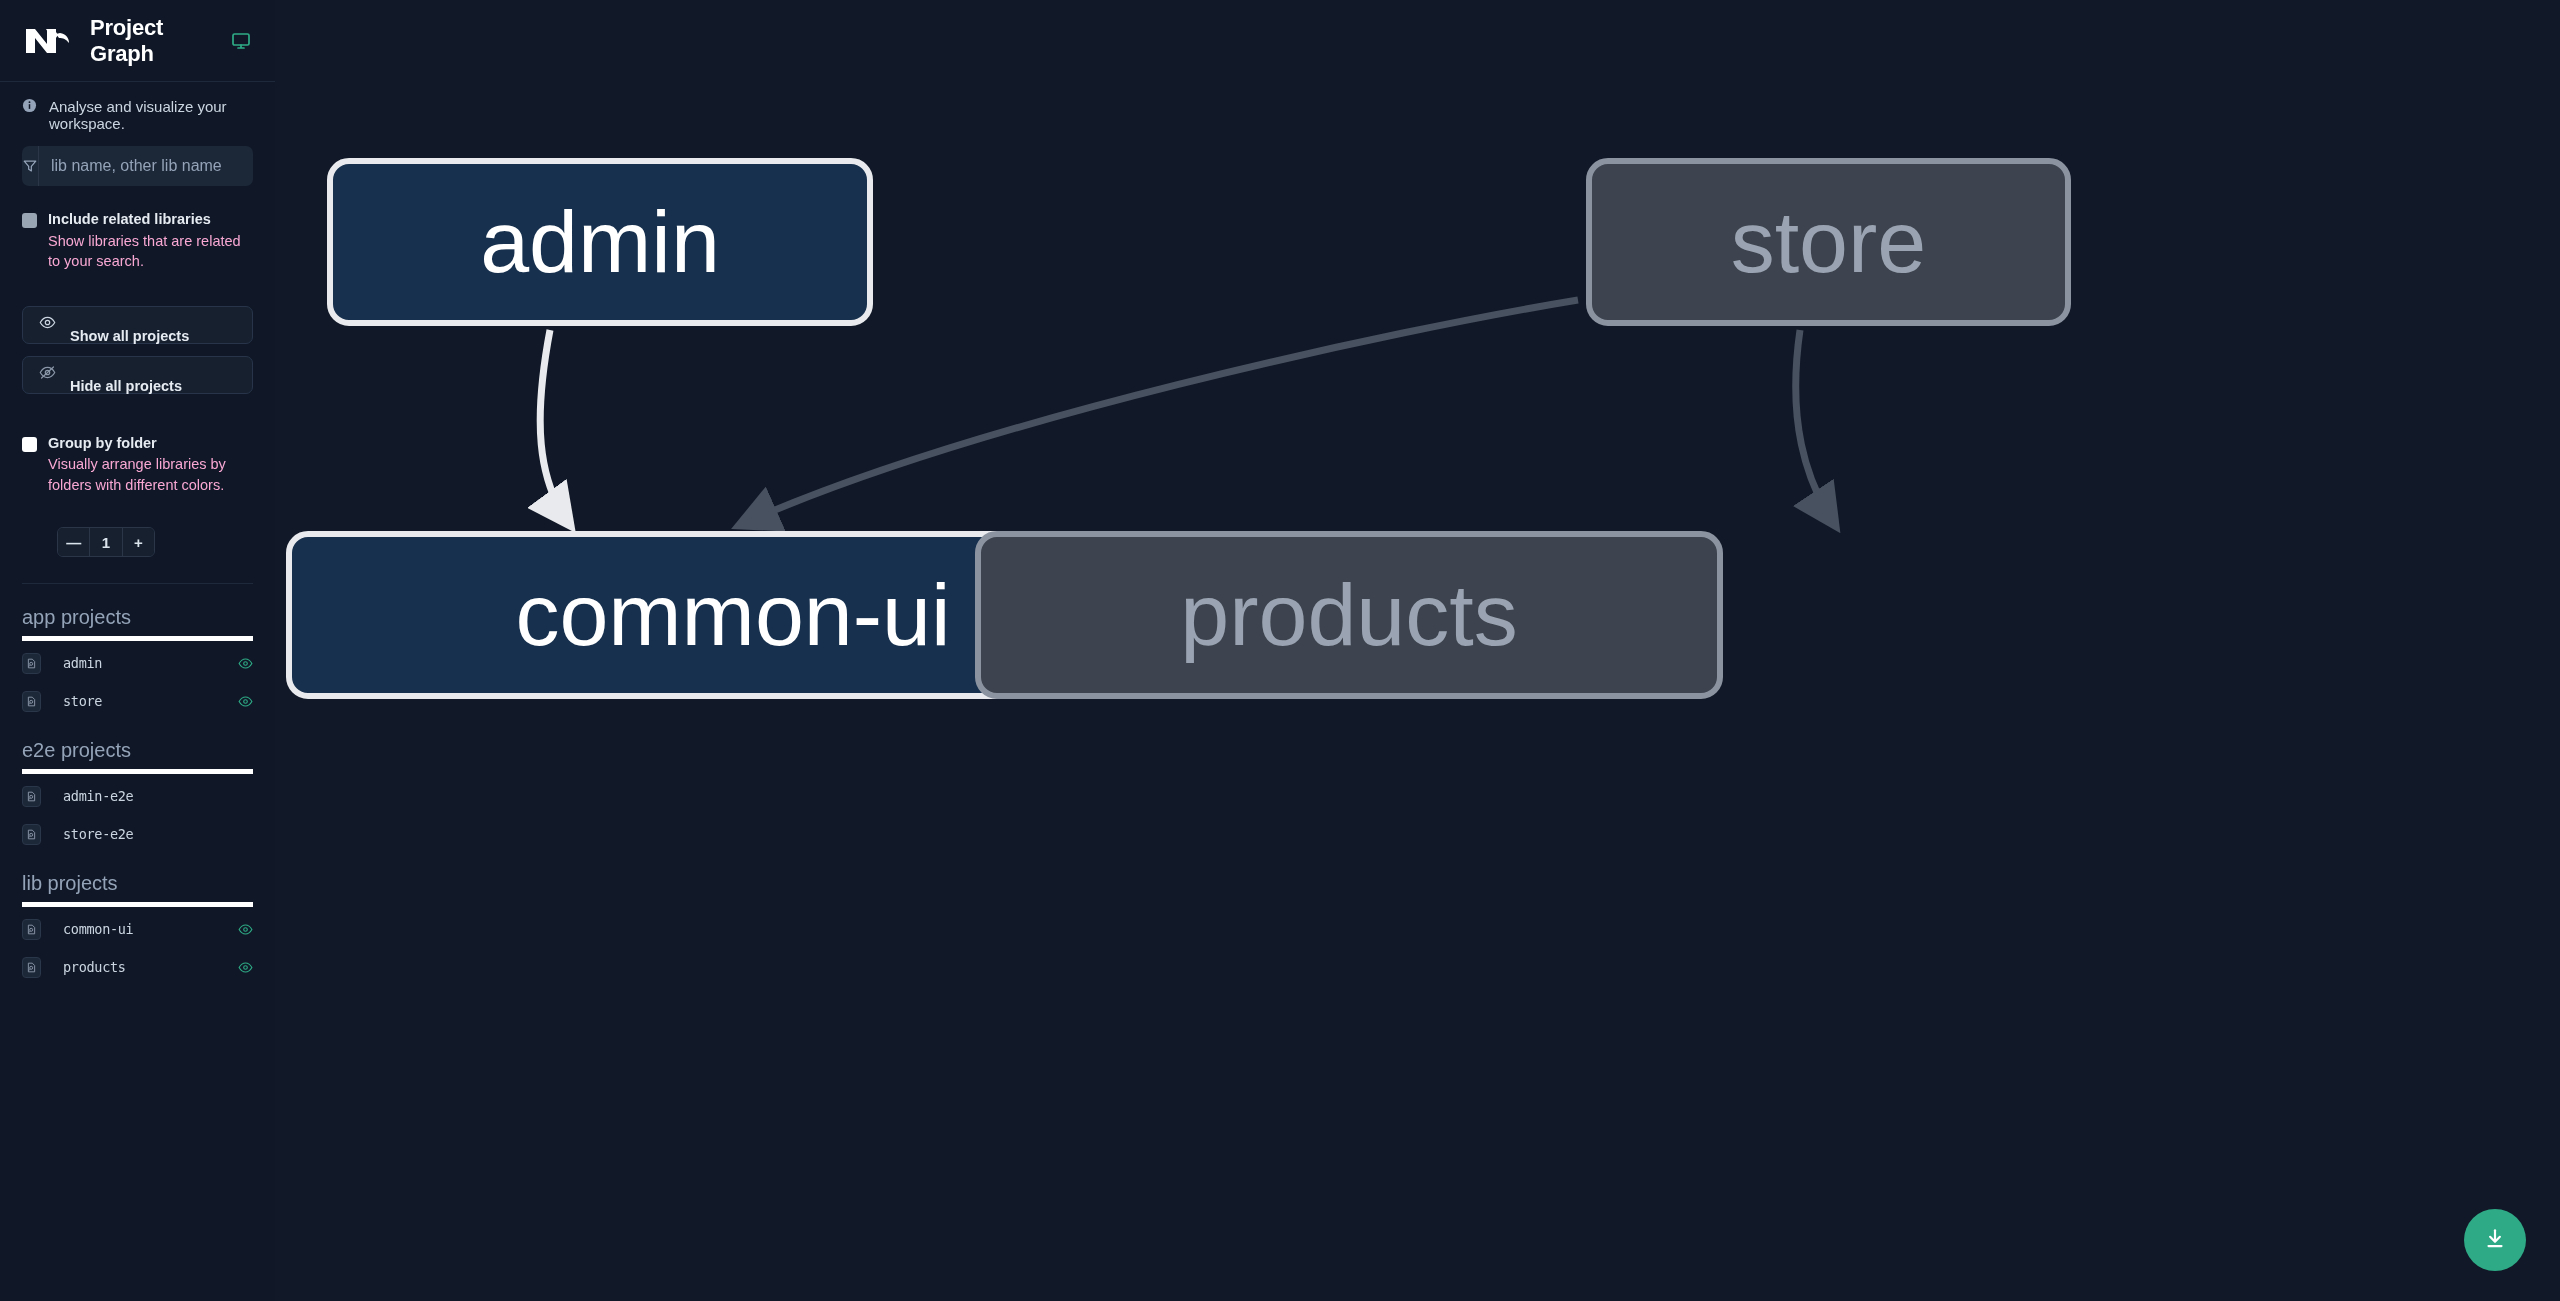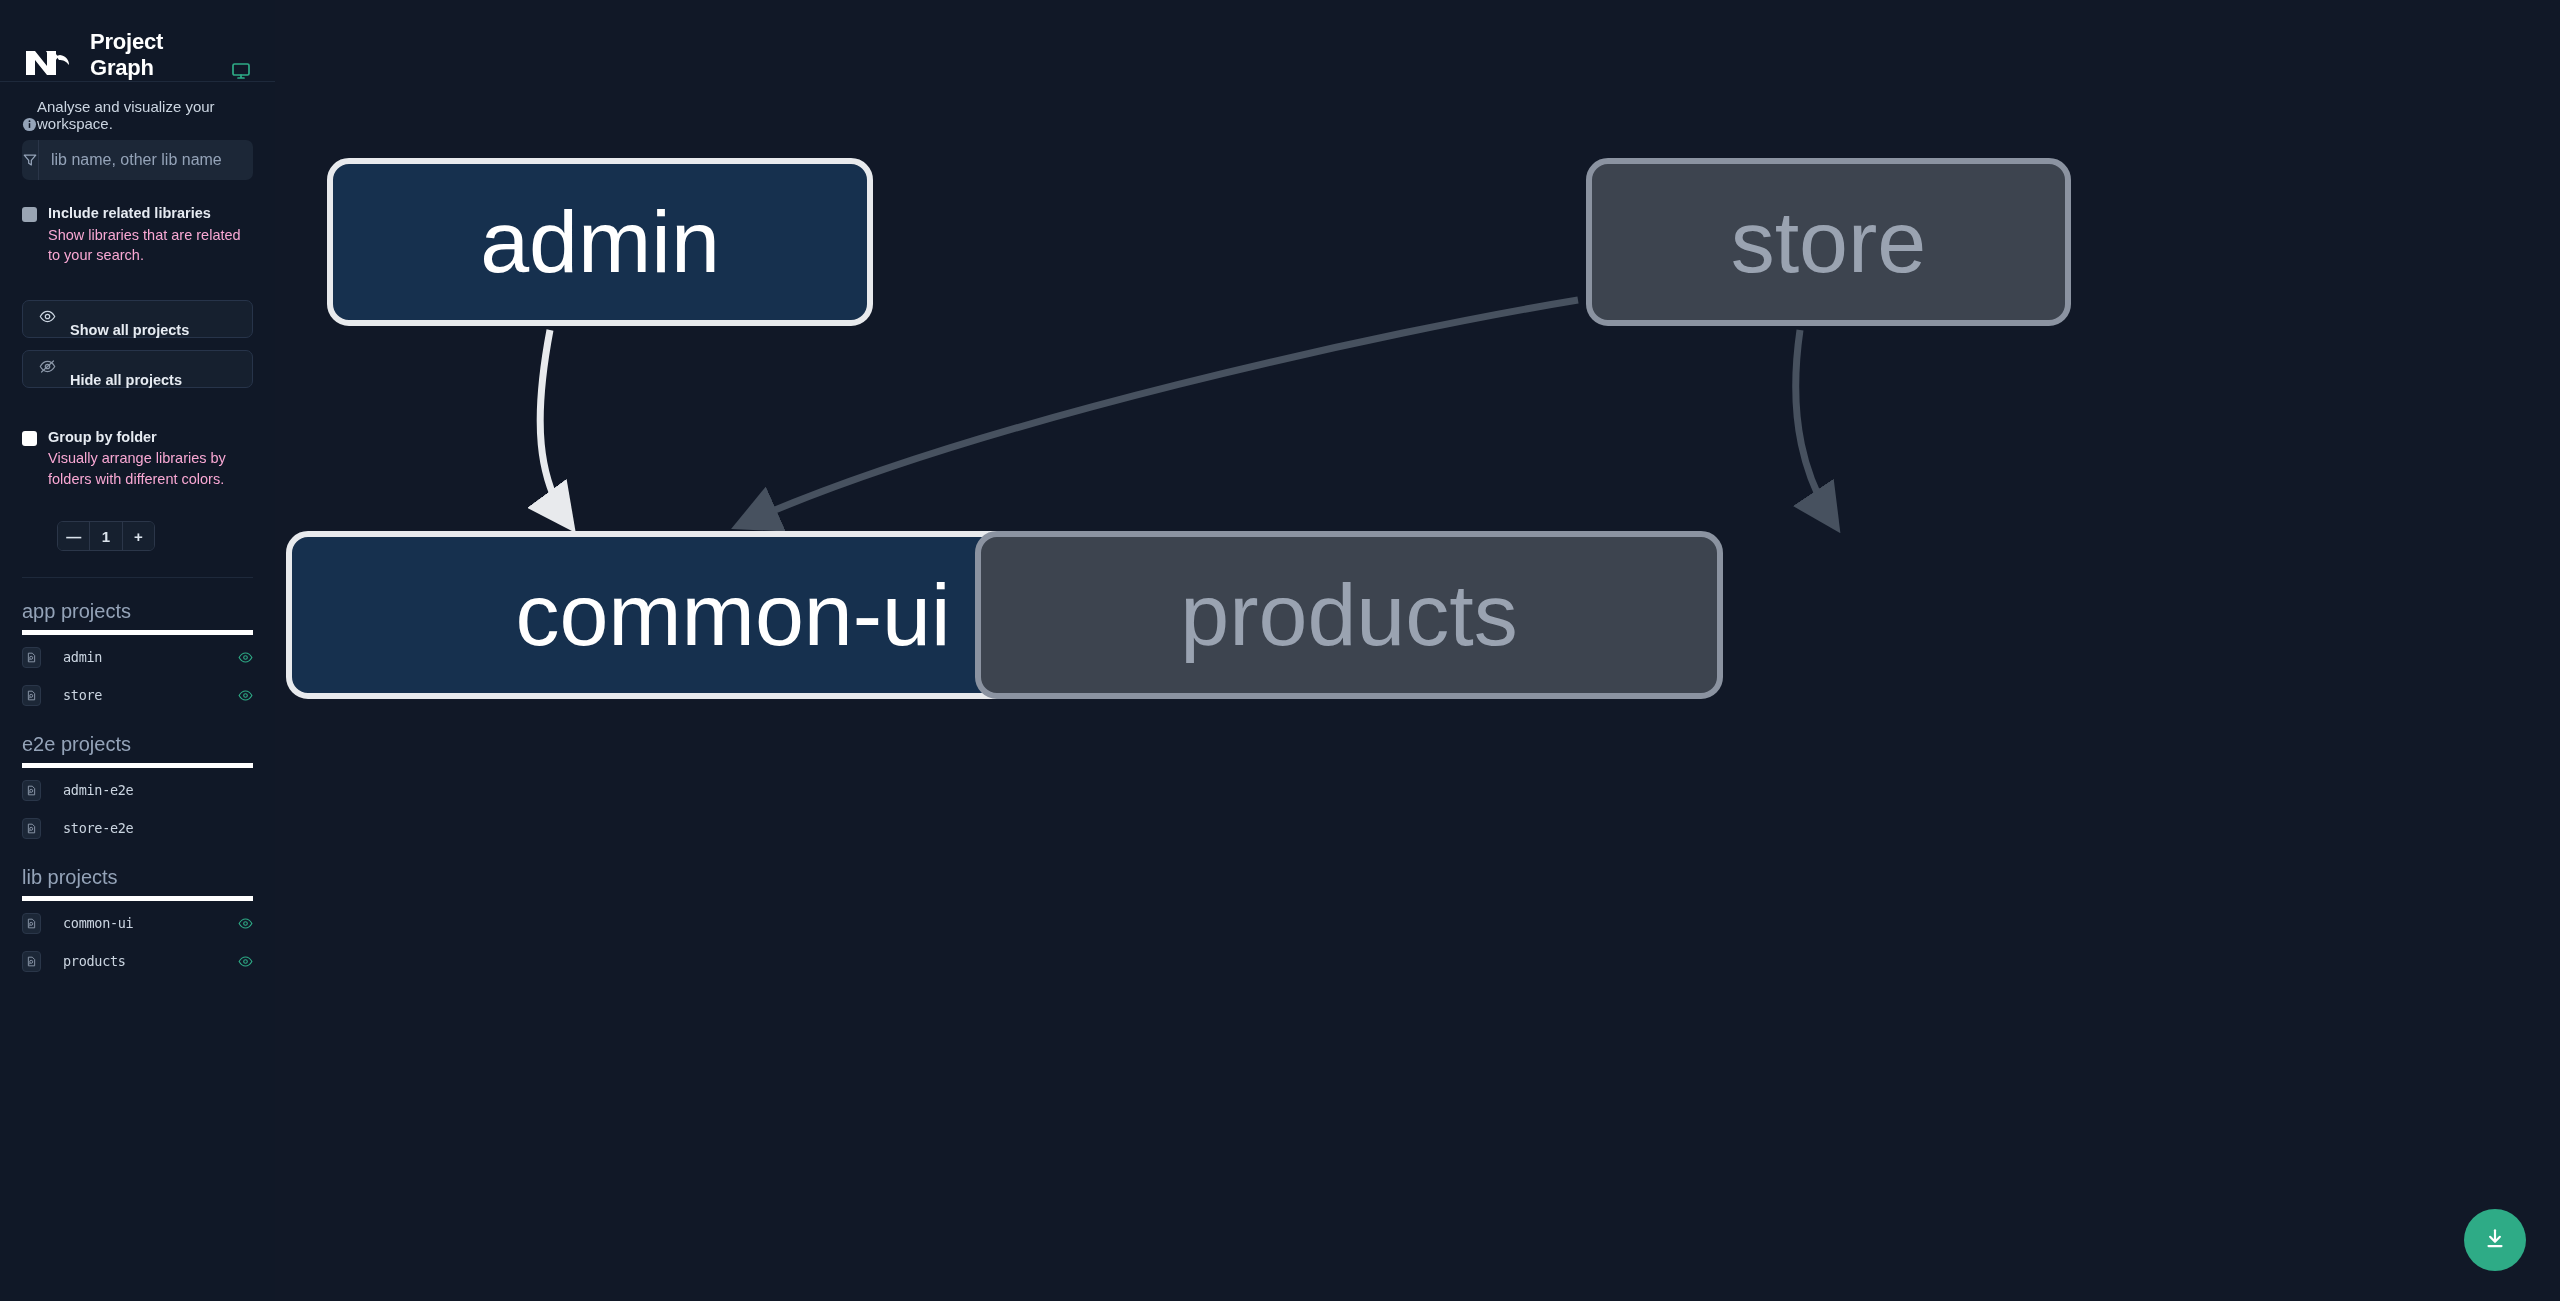--- a/index.html
+++ b/index.html
@@ -24,34 +24,35 @@
     background: #f8f9fb;
     flex: 0 0 13px;
   }
   #sb-divider {
     position: absolute; left: 288px; top: 0;
     width: 2px; height: 1301px; background: #222b3b;
   }
 
   .sb-header {
     height: 82px;
-    display: flex; align-items: flex-end;
+    display: flex; align-items: center;
     padding: 0 24px;
     border-bottom: 1px solid #1e293b;
   }
   .nx-logo { width: 46px; height: 36px; flex: 0 0 46px; }
   .sb-title {
     color: #ffffff; font-size: 22px; font-weight: bold;
     margin-left: 20px; letter-spacing: -0.2px;
   }
   .monitor-icon { margin-left: 18px; width: 20px; height: 20px; }
 
   .sb-subtitle-row {
-    display: flex; align-items: flex-end;
-    padding: 16px 22px 8px 22px;
+    display: flex; align-items: flex-start;
+    padding: 16px 22px 14px 22px;
+    gap: 12px;
   }
   .info-icon { width: 15px; height: 15px; flex: 0 0 15px; }
   .sb-subtitle { color: #cbd5e1; font-size: 15px; }
 
   .sb-body { padding: 0 22px; }
 
   .search-wrap {
     display: flex; align-items: stretch;
     height: 40px;
     background: #1c2737;

